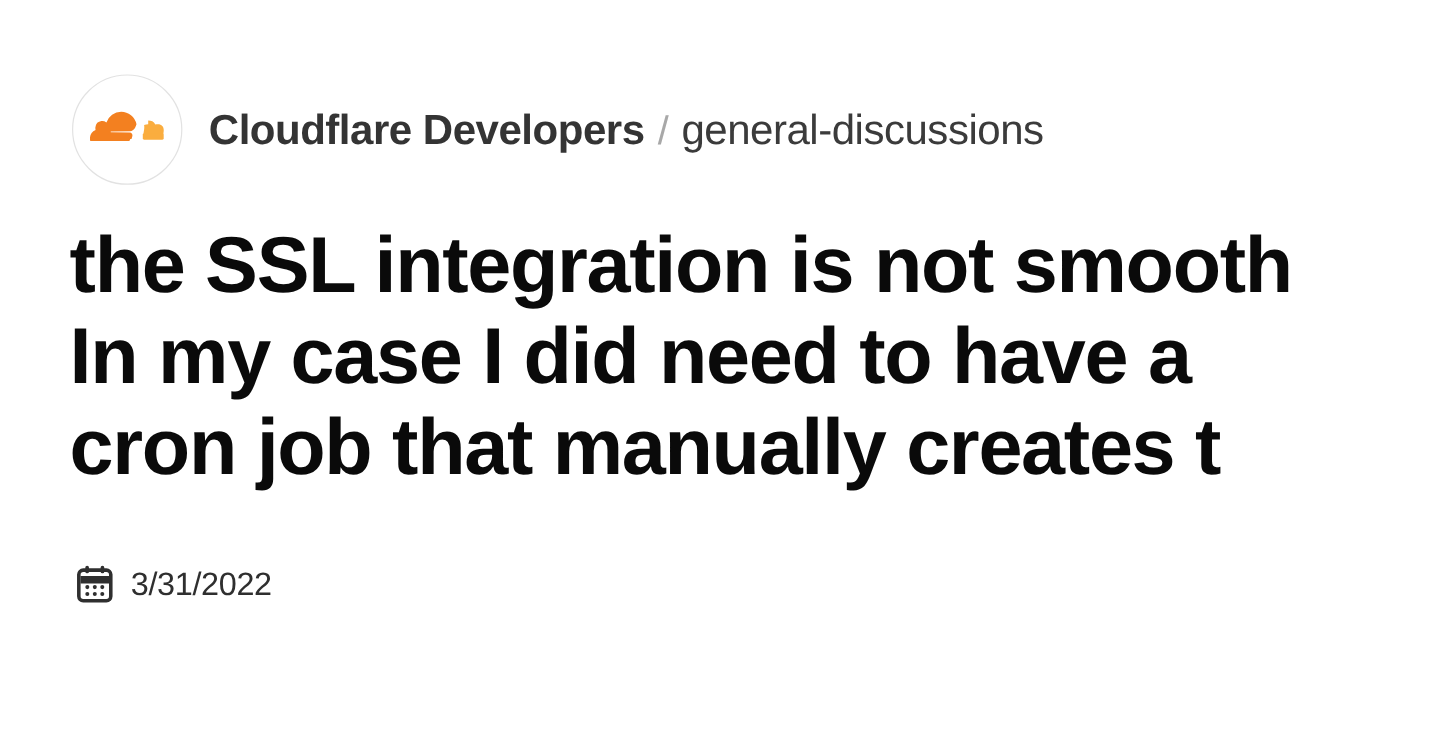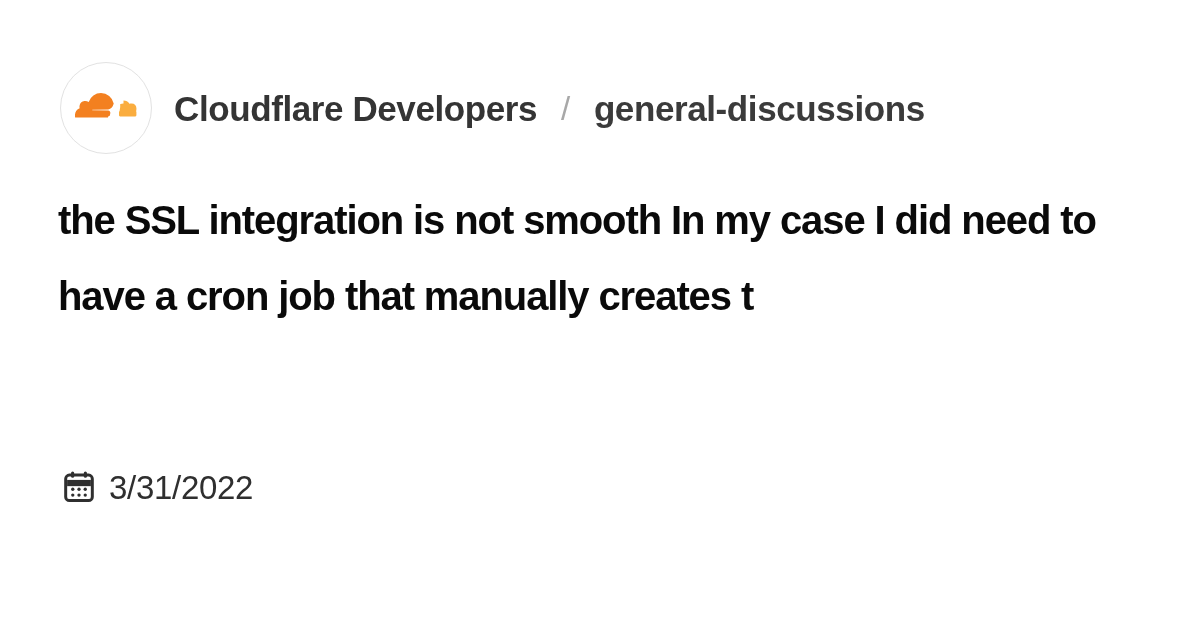--- a/index.html
+++ b/index.html
@@ -44,48 +44,48 @@
     display: flex;
     align-items: center;
     justify-content: center;
     flex: 0 0 auto;
   }
   .avatar svg { display: block; }
 
   .breadcrumb-text {
     display: flex;
     align-items: center;
-    gap: 13px;
+    gap: 0;
     white-space: nowrap;
     font-size: 35px;
     line-height: 1;
     letter-spacing: -0.4px;
   }
   .crumb-server {
     font-weight: 700;
     color: #343434;
   }
   .crumb-sep {
     font-weight: 400;
     color: #a8a8a8;
     padding: 0 11px;
     font-size: 33px;
   }
   .crumb-channel {
-    font-weight: 700;
+    font-weight: 400;
     color: #3b3b3b;
   }
 
   
   .title {
     position: absolute;
     left: 58px;
     top: 182px;
     width: 1090px;
-    font-size: 40px;
+    font-size: 66px;
     font-weight: 700;
     line-height: 76px;
     letter-spacing: -1.1px;
     color: #0a0a0a;
   }
 
   
   .date-row {
     position: absolute;
     left: 62px;
@@ -94,21 +94,21 @@
     align-items: center;
     gap: 13px;
   }
   .cal-icon {
     width: 34px;
     height: 34px;
     display: block;
     flex: 0 0 auto;
   }
   .date-text {
-    font-size: 33px;
+    font-size: 27px;
     font-weight: 500;
     color: #2f2f2f;
     letter-spacing: -0.3px;
     line-height: 1;
   }
 
   
   .ao-logo {
     position: absolute;
     left: 888px;

